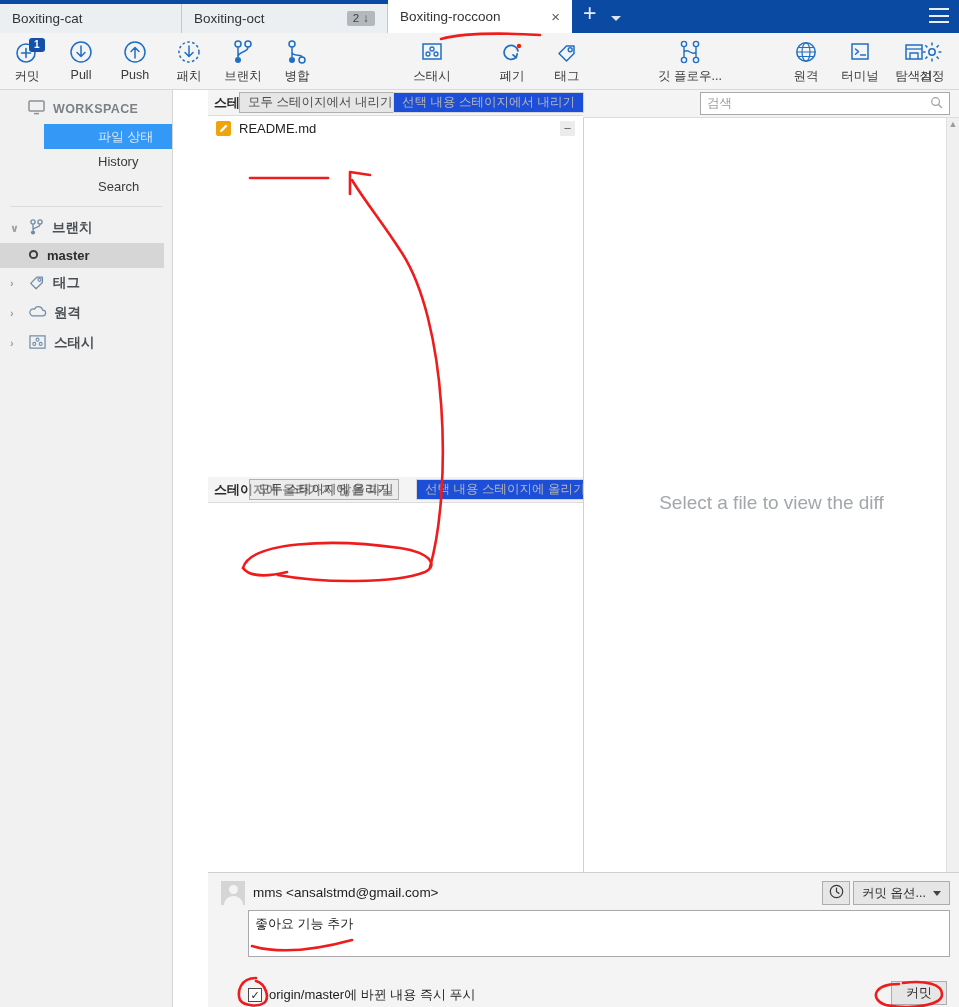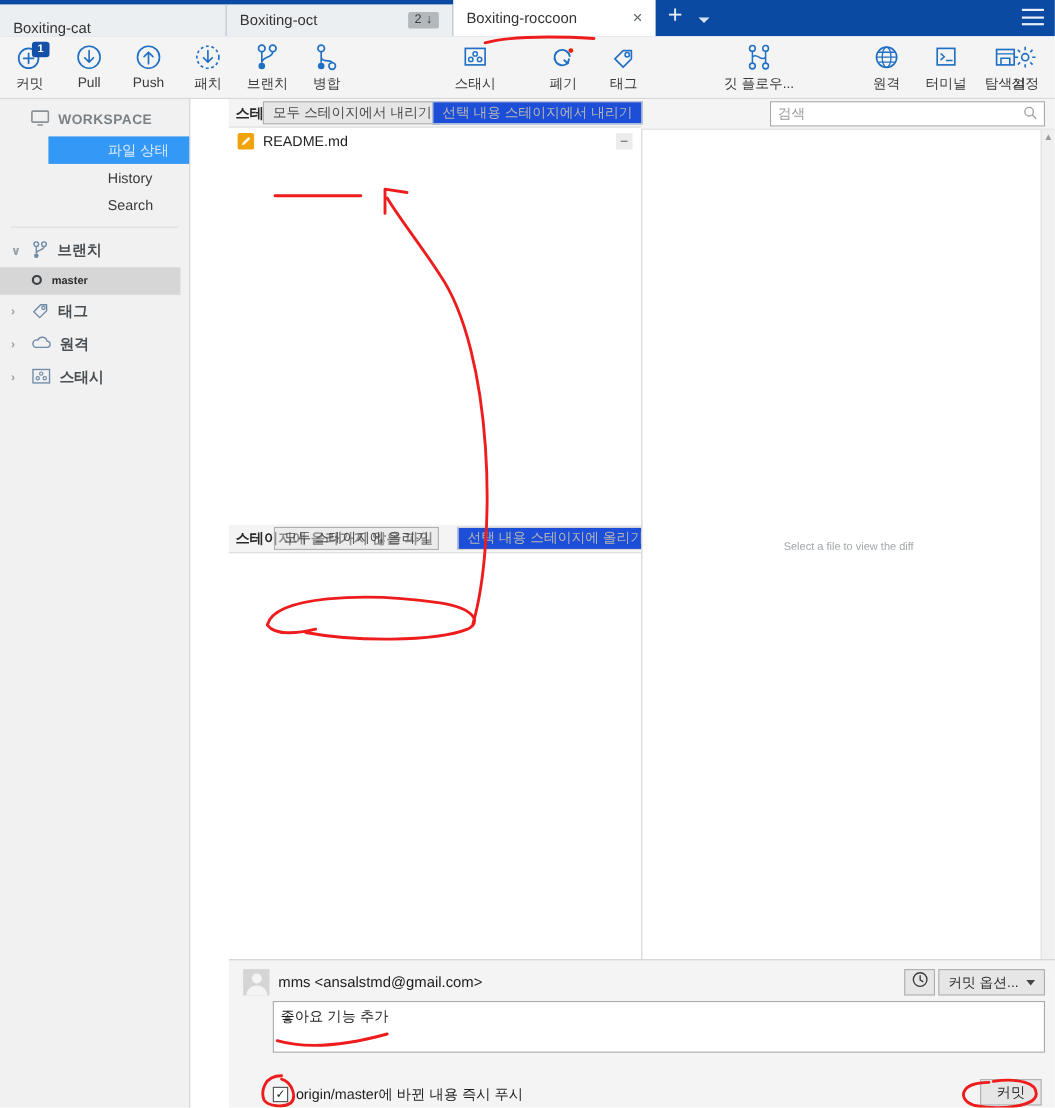--- a/index.html
+++ b/index.html
@@ -23,21 +23,21 @@
     height: 29px; margin-top: 4px;
     display: flex; align-items: center;
     padding: 0 12px;
     font-size: 13.5px;
     color: #333;
     background: #eceff1;
     border-right: 1px solid #c4c8cc;
     position: relative;
     white-space: nowrap;
   }
-  .tab.t1 { width: 206px; align-items: flex-end; }
+  .tab.t1 { width: 182px; }
   .tab.t2 { width: 206px; }
   .tab.active {
     background: #ffffff;
     height: 33px; margin-top: 0;
     border-right: none;
     width: 184px;
   }
   .tab-label { flex: 1; overflow: hidden; }
   .tab-badge {
     background: #b3b8bd; color: #3b3f42;
@@ -104,21 +104,21 @@
   }
   .side-item.sel { background: #3498f7; color: #d9eaff; }
   .side-sep { height: 1px; background: #dcdcdc; margin: 7px 10px 6px 10px; }
   .side-group {
     height: 30px; display: flex; align-items: center; gap: 7px;
     padding-left: 10px; font-size: 13.5px; font-weight: bold; color: #4a4f53;
   }
   .side-group .tw { width: 11px; color: #9aa0a4; font-size: 11px; }
   .side-branch {
     height: 25px; display: flex; align-items: center; gap: 8px;
-    padding-left: 28px; font-size: 10px; font-weight: bold; color: #2d2d2d;
+    padding-left: 28px; font-size: 13px; font-weight: bold; color: #2d2d2d;
     background: #d6d6d6; margin-right: 8px;
   }
 
   
   .center { position: absolute; left: 208px; top: 90px; width: 375px; bottom: 117px; background: #fff; }
   .filterbar {
     position: absolute; left: 208px; top: 90px; width: 751px; height: 28px;
     background: #f4f4f4; border-bottom: 1px solid #dcdcdc;
   }
   .sel-box {
@@ -168,21 +168,21 @@
     display: flex; align-items: center; justify-content: center; line-height: 1;
   }
 
   
   .diff {
     position: absolute; left: 583px; top: 118px; right: 0; bottom: 117px;
     background: #fff; border-left: 1px solid #d0d0d0;
   }
   .diff-msg {
     position: absolute; left: 0; right: 0; top: 374px;
-    text-align: center; font-size: 10px; color: #a2a7ab;
+    text-align: center; font-size: 19px; color: #a2a7ab;
   }
   .vscroll {
     position: absolute; right: 0; top: 0; bottom: 0; width: 13px;
     background: #f0f0f0; border-left: 1px solid #e0e0e0;
   }
   .vscroll .arrow { color: #9b9b9b; font-size: 9px; text-align: center; line-height: 13px; }
 
   
   .commit {
     position: absolute; left: 208px; right: 0; bottom: 0; height: 135px;

